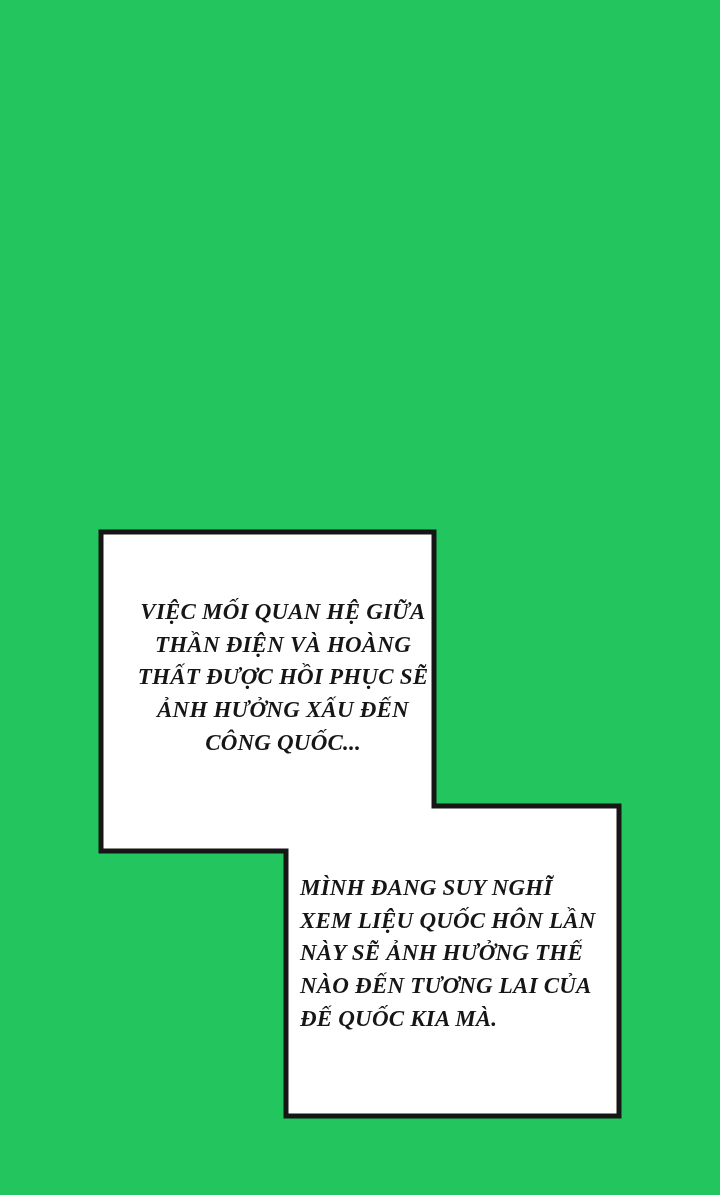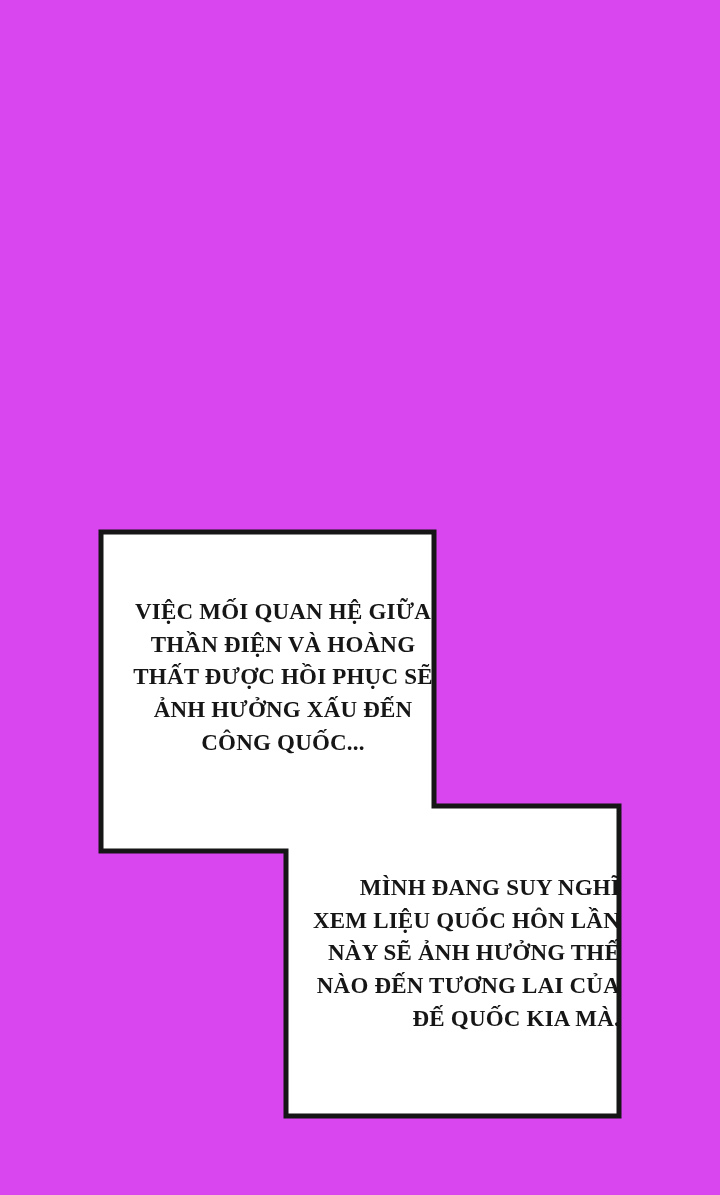--- a/index.html
+++ b/index.html
@@ -14,21 +14,22 @@
     font-family: "Liberation Serif", serif;
     overflow: hidden;
   }
 
   #page {
     position: absolute;
     left: 0;
     top: 0;
     width: 720px;
     height: 1195px;
-    background: #d946ef;
+    background: #22c55e;
+    font-style: italic;
   }
 
   
   #balloon-svg {
     position: absolute;
     left: 0;
     top: 0;
     width: 720px;
     height: 1195px;
     pointer-events: none;
@@ -50,21 +51,21 @@
     width: 330px;
     font-size: 23px;
     text-align: center;
   }
 
   #bubble-text-lower {
     left: 300px;
     top: 872px;
     width: 320px;
     font-size: 23px;
-    text-align: right;
+    text-align: left;
   }
 </style>
 </head>
 <body>
 
 <div id="page">
 
   <svg id="balloon-svg" viewBox="0 0 720 1195" xmlns="http://www.w3.org/2000/svg">
 
     <path d="M 101,532

